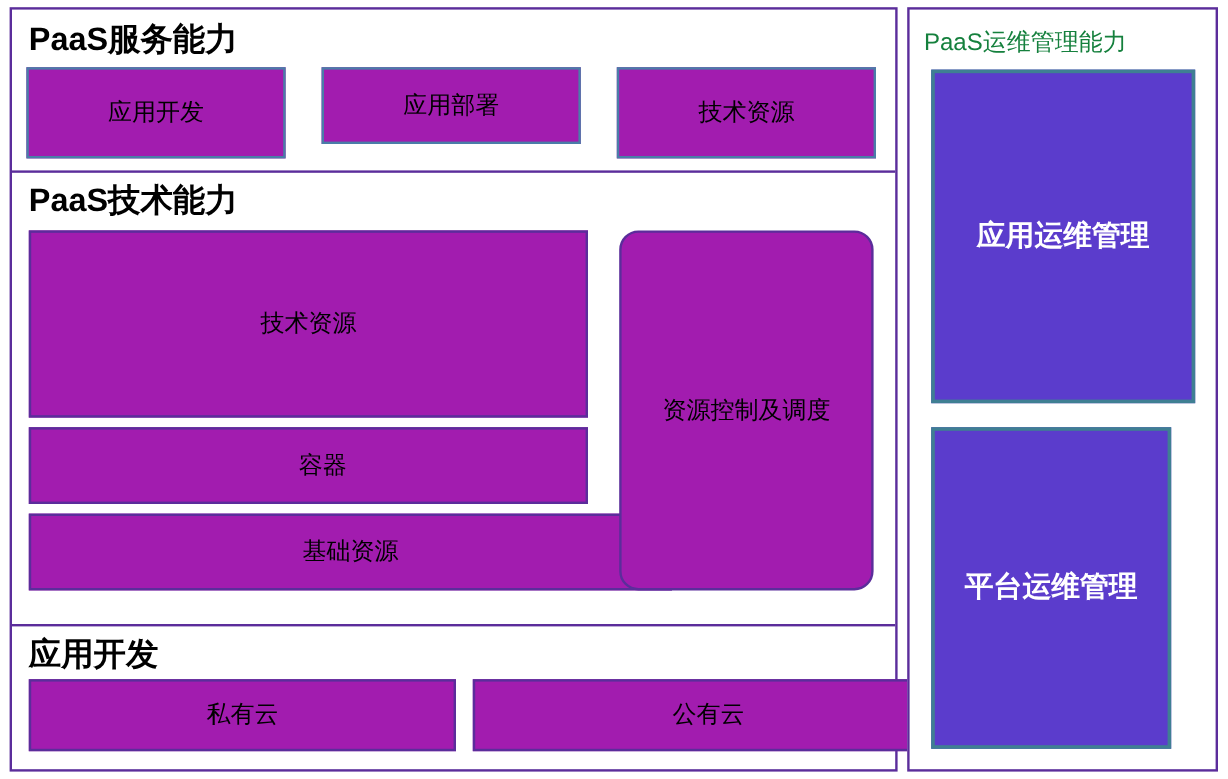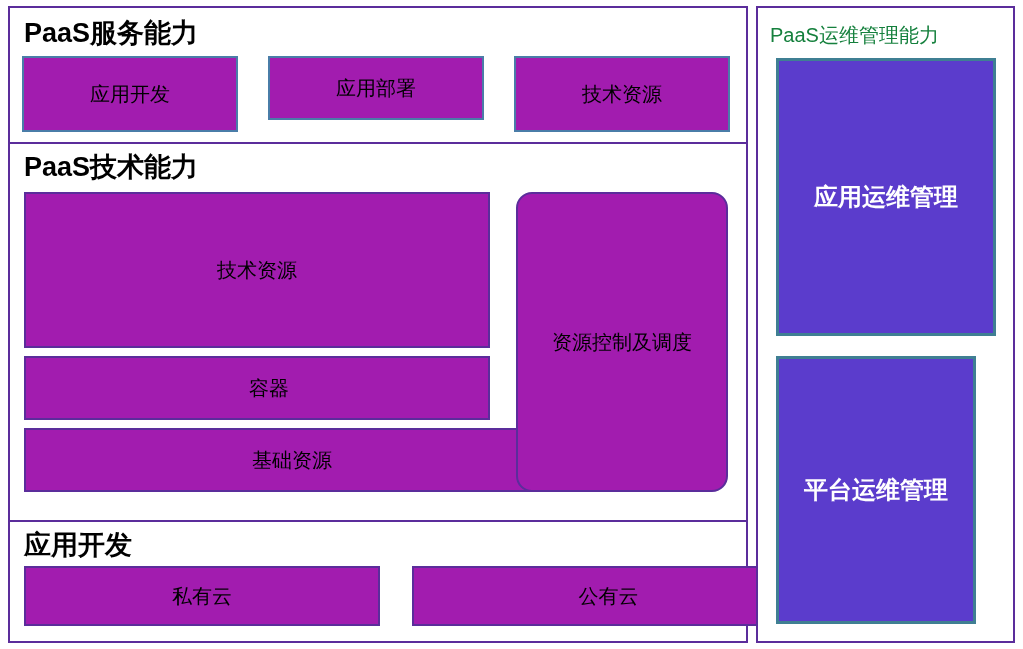--- a/index.html
+++ b/index.html
@@ -109,21 +109,21 @@
 
   
   #box-tech-res   { left: 14px;  top: 48px;  width: 466px; height: 156px; }
   #box-container  { left: 14px;  top: 212px; width: 466px; height: 64px; padding-left: 24px; }
   #box-base-res   { left: 14px;  top: 284px; width: 536px; height: 64px; }
   #box-sched      { left: 506px; top: 48px;  width: 212px; height: 300px;
                     padding: 0 26px; box-sizing: border-box; border-radius: 16px; }
 
   
   #box-private    { left: 14px;  top: 44px; width: 356px; height: 60px; }
-  #box-public     { left: 384px; top: 44px; width: 393px; height: 60px; margin-left: 18px; }
+  #box-public     { left: 384px; top: 44px; width: 393px; height: 60px; }
 
   
   #right-header {
     position: absolute;
     left: 12px;
     top: 14px;
     font-size: 20px;
     font-weight: normal;
     color: #15803d;
     white-space: nowrap;

